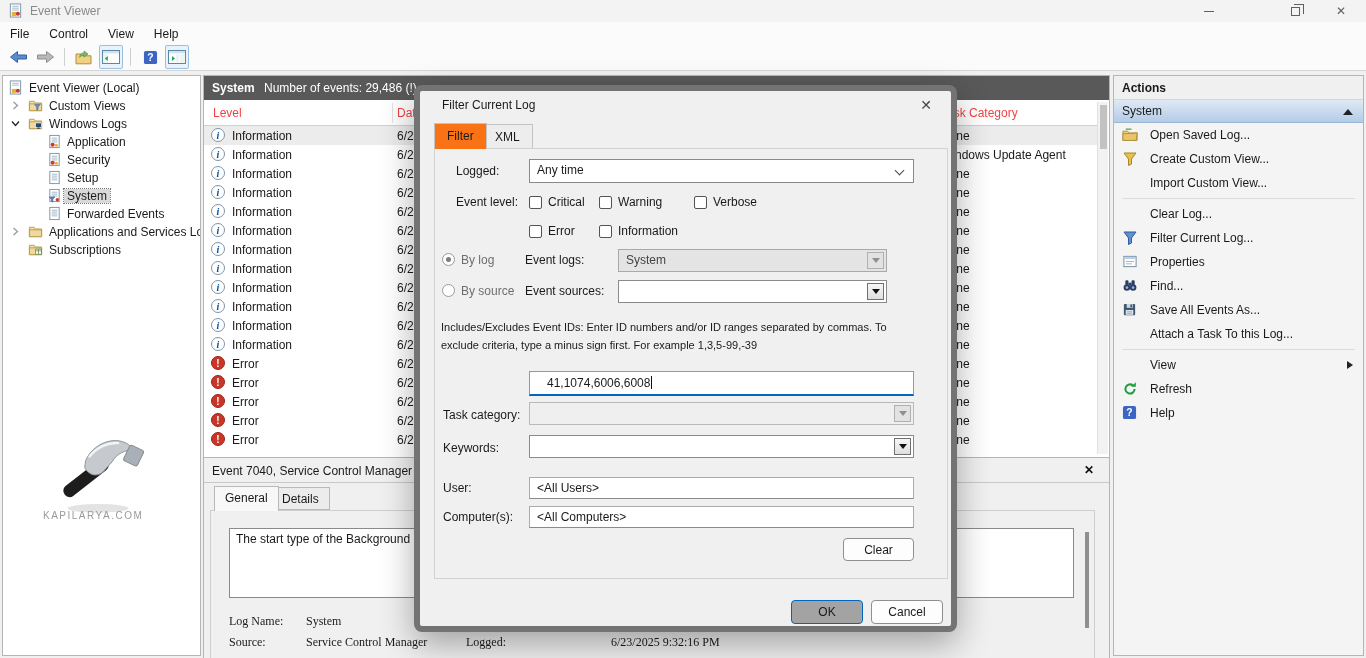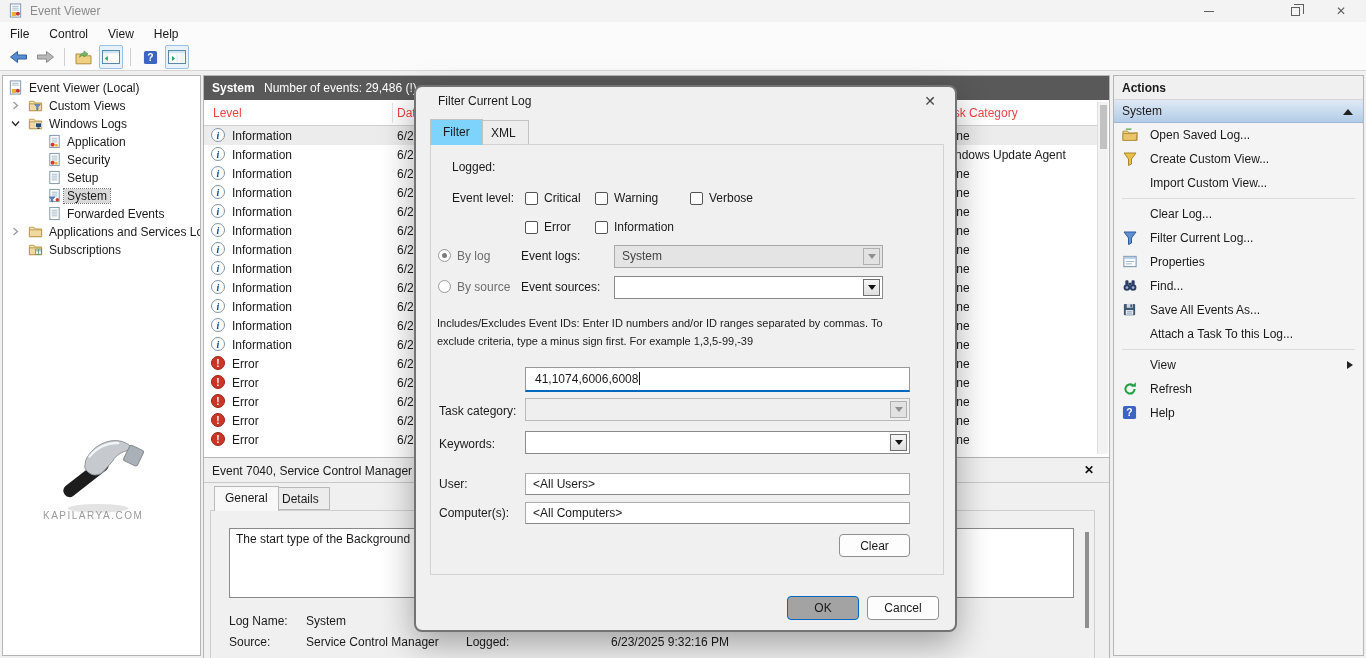--- a/index.html
+++ b/index.html
@@ -61,56 +61,56 @@
   
   #preview { position:absolute; left:0; top:381px; width:905px; height:202px; border-top:1px solid #b5b5b5; background:#f0f0f0; overflow:hidden; }
   #pv-hd { position:absolute; left:0; top:3px; width:100%; height:22px; background:#f0f0f0; border-bottom:1px solid #c9c9c9; }
   #pv-hd .pv-t { position:absolute; left:8px; top:3px; }
   #pv-close { position:absolute; left:880px; top:2px; font-weight:bold; font-size:12px; color:#111; }
   .pv-tab { position:absolute; top:29px; height:23px; padding:4px 10px 0 10px; background:#ececec; border:1px solid #b9b9b9; }
   .pv-tab.active { background:#f8f8f8; height:25px; top:28px; z-index:2; border-bottom:none; }
   #pv-body { position:absolute; left:6px; top:52px; width:885px; height:200px; background:#f0f0f0; border:1px solid #cfcfcf; }
   #pv-msgbox { position:absolute; left:25px; top:70px; width:845px; height:70px; background:#fff; border:1px solid #8a8a8a; padding:3px 6px; white-space:nowrap; overflow:hidden; }
   #pv-scroll { position:absolute; left:881px; top:74px; width:4px; height:96px; background:#8f8f8f; }
-  .pv-field { position:absolute; white-space:nowrap; }
+  .pv-field { position:absolute; white-space:nowrap;font-family:Liberation Serif, serif; }
 
   
   #actions { position:absolute; left:1113px; top:3px; width:251px; height:581px; background:#f4f4f4; border:1px solid #b5b5b5; overflow:hidden; }
   #act-hd { height:24px; font-weight:bold; padding:5px 0 0 8px; border-bottom:1px solid #d6d6d6; background:#f0f0f0; }
   #act-sec { position:relative; height:23px; background:linear-gradient(#dfe9f5,#b3cce7); border-bottom:1px solid #9ab6d2; padding:4px 0 0 8px; }
   #act-sec .up { position:absolute; right:10px; top:9px; width:0; height:0; border-left:5px solid transparent; border-right:5px solid transparent; border-bottom:6px solid #222; }
   .act-item { position:relative; height:24px; display:flex; align-items:center; padding-left:8px; }
   .act-item .ic { width:20px; height:16px; margin-right:8px; flex:0 0 20px; }
   .act-item .sub { position:absolute; right:10px; width:0; height:0; border-top:4px solid transparent; border-bottom:4px solid transparent; border-left:6px solid #222; }
   .act-sep { height:1px; background:#dcdcdc; margin:3px 8px; }
 
   
-  #dialog { position:absolute; left:414px; top:13px; width:543px; height:547px; background:#f0f0f0; border:2px solid #737373; border-radius:8px; box-shadow:0 12px 34px rgba(0,0,0,.33); z-index:20; }
+  #dialog { position:absolute; left:414px; top:13px; width:543px; height:547px; background:#f0f0f0; border:6px solid #737373; border-radius:8px; box-shadow:0 12px 34px rgba(0,0,0,.33); z-index:20; }
   #dlg-title { position:absolute; left:22px; top:7px; }
   #dlg-close { position:absolute; right:14px; top:6px; width:22px; height:20px; text-align:center; font-size:14px; color:#444; }
   .dlg-tab { position:absolute; top:33px; height:25px; padding:5px 12px 0 12px; background:#ededed; border:1px solid #c3c3c3; border-bottom:none; }
-  .dlg-tab.active { background:#7dd3fc; top:32px; height:26px; z-index:3; }
+  .dlg-tab.active { background:#f97316; top:32px; height:26px; z-index:3; }
   #dlg-tab-filter { left:14px; } #dlg-tab-xml { left:62px; }
   #dlg-group { position:absolute; left:14px; top:57px; width:514px; height:431px; border:1px solid #d2d2d2; background:#f0f0f0; }
   .dlbl { position:absolute; white-space:nowrap; }
   .dis { color:#6e6e6e; }
   .txtbox { position:absolute; background:#fff; border:1px solid #ababab; border-bottom:1px solid #8a8a8a; padding:3px 7px; white-space:nowrap; overflow:hidden; }
   .combo { position:absolute; background:#fff; border:1px solid #8a8a8a; padding:3px 7px; white-space:nowrap; }
   .combo.gray1 { background:#e4e4e4; border-color:#a9a9a9; color:#444; }
   .combo.gray2 { background:#efefef; border-color:#b9b9b9; }
   .chev { position:absolute; right:10px; top:7px; width:7px; height:7px; border-right:1.5px solid #474747; border-bottom:1.5px solid #474747; transform:rotate(45deg); }
   .dd-btn { position:absolute; right:2px; top:2px; bottom:2px; width:17px; background:linear-gradient(#f6f6f6,#dfdfdf); border:1px solid #707070; display:flex; align-items:center; justify-content:center; }
   .dd-btn:after { content:""; width:0; height:0; border-left:4px solid transparent; border-right:4px solid transparent; border-top:5px solid #111; }
   .dd-btn.off { background:#e2e2e2; border-color:#b0b0b0; }
   .dd-btn.off:after { border-top-color:#8f8f8f; }
   .cb { position:absolute; width:13px; height:13px; background:#fff; border:1px solid #545454; border-radius:2px; }
   .cb-lb { position:absolute; white-space:nowrap; }
   .radio { position:absolute; width:13px; height:13px; border:1px solid #9a9a9a; border-radius:50%; background:#fff; }
   .radio.checked:after { content:""; position:absolute; left:3px; top:3px; width:5px; height:5px; border-radius:50%; background:#7c7c7c; }
-  #id-input { position:absolute; left:109px; top:280px; width:385px; height:25px; background:#fff; border:1px solid #999; border-bottom:2px solid #0067c0; padding:4px 9px; white-space:nowrap; }
+  #id-input { position:absolute; left:109px; top:280px; width:385px; height:25px; background:#fff; border:1px solid #999; border-bottom:2px solid #0067c0; padding:4px 17px; white-space:nowrap; }
   .caret { display:inline-block; width:1px; height:13px; background:#111; vertical-align:-2px; margin-left:1px; }
   .btn { position:absolute; background:#fdfdfd; border:1px solid #8f8f8f; border-radius:4px; text-align:center; padding-top:4px; }
   .btn.default { background:#a3a3a3; border-color:#0067c0; }
   .helptxt { position:absolute; font-size:11px; white-space:nowrap; }
 
   svg { display:block; }
 </style>
 </head>
 <body>
 
@@ -608,20 +608,24 @@
   </div>
 
   <div id="dialog">
     <span id="dlg-title">Filter Current Log</span>
     <span id="dlg-close">✕</span>
     <div class="dlg-tab active" id="dlg-tab-filter">Filter</div>
     <div class="dlg-tab" id="dlg-tab-xml">XML</div>
     <div id="dlg-group"></div>
 
     <span class="dlbl" style="left:36px; top:73px">Logged:</span>
+    <div class="combo" style="left:109px; top:68px; width:385px; height:24px">
+      <span>Any time</span>
+      <span class="chev"></span>
+    </div>
 
     <span class="dlbl" style="left:36px; top:104px">Event level:</span>
     <span class="cb" style="left:109px; top:105px"></span>
     <span class="cb-lb" style="left:128px; top:104px">Critical</span>
     <span class="cb" style="left:179px; top:105px"></span>
     <span class="cb-lb" style="left:198px; top:104px">Warning</span>
     <span class="cb" style="left:274px; top:105px"></span>
     <span class="cb-lb" style="left:293px; top:104px">Verbose</span>
     <span class="cb" style="left:109px; top:134px"></span>
     <span class="cb-lb" style="left:128px; top:133px">Error</span>

